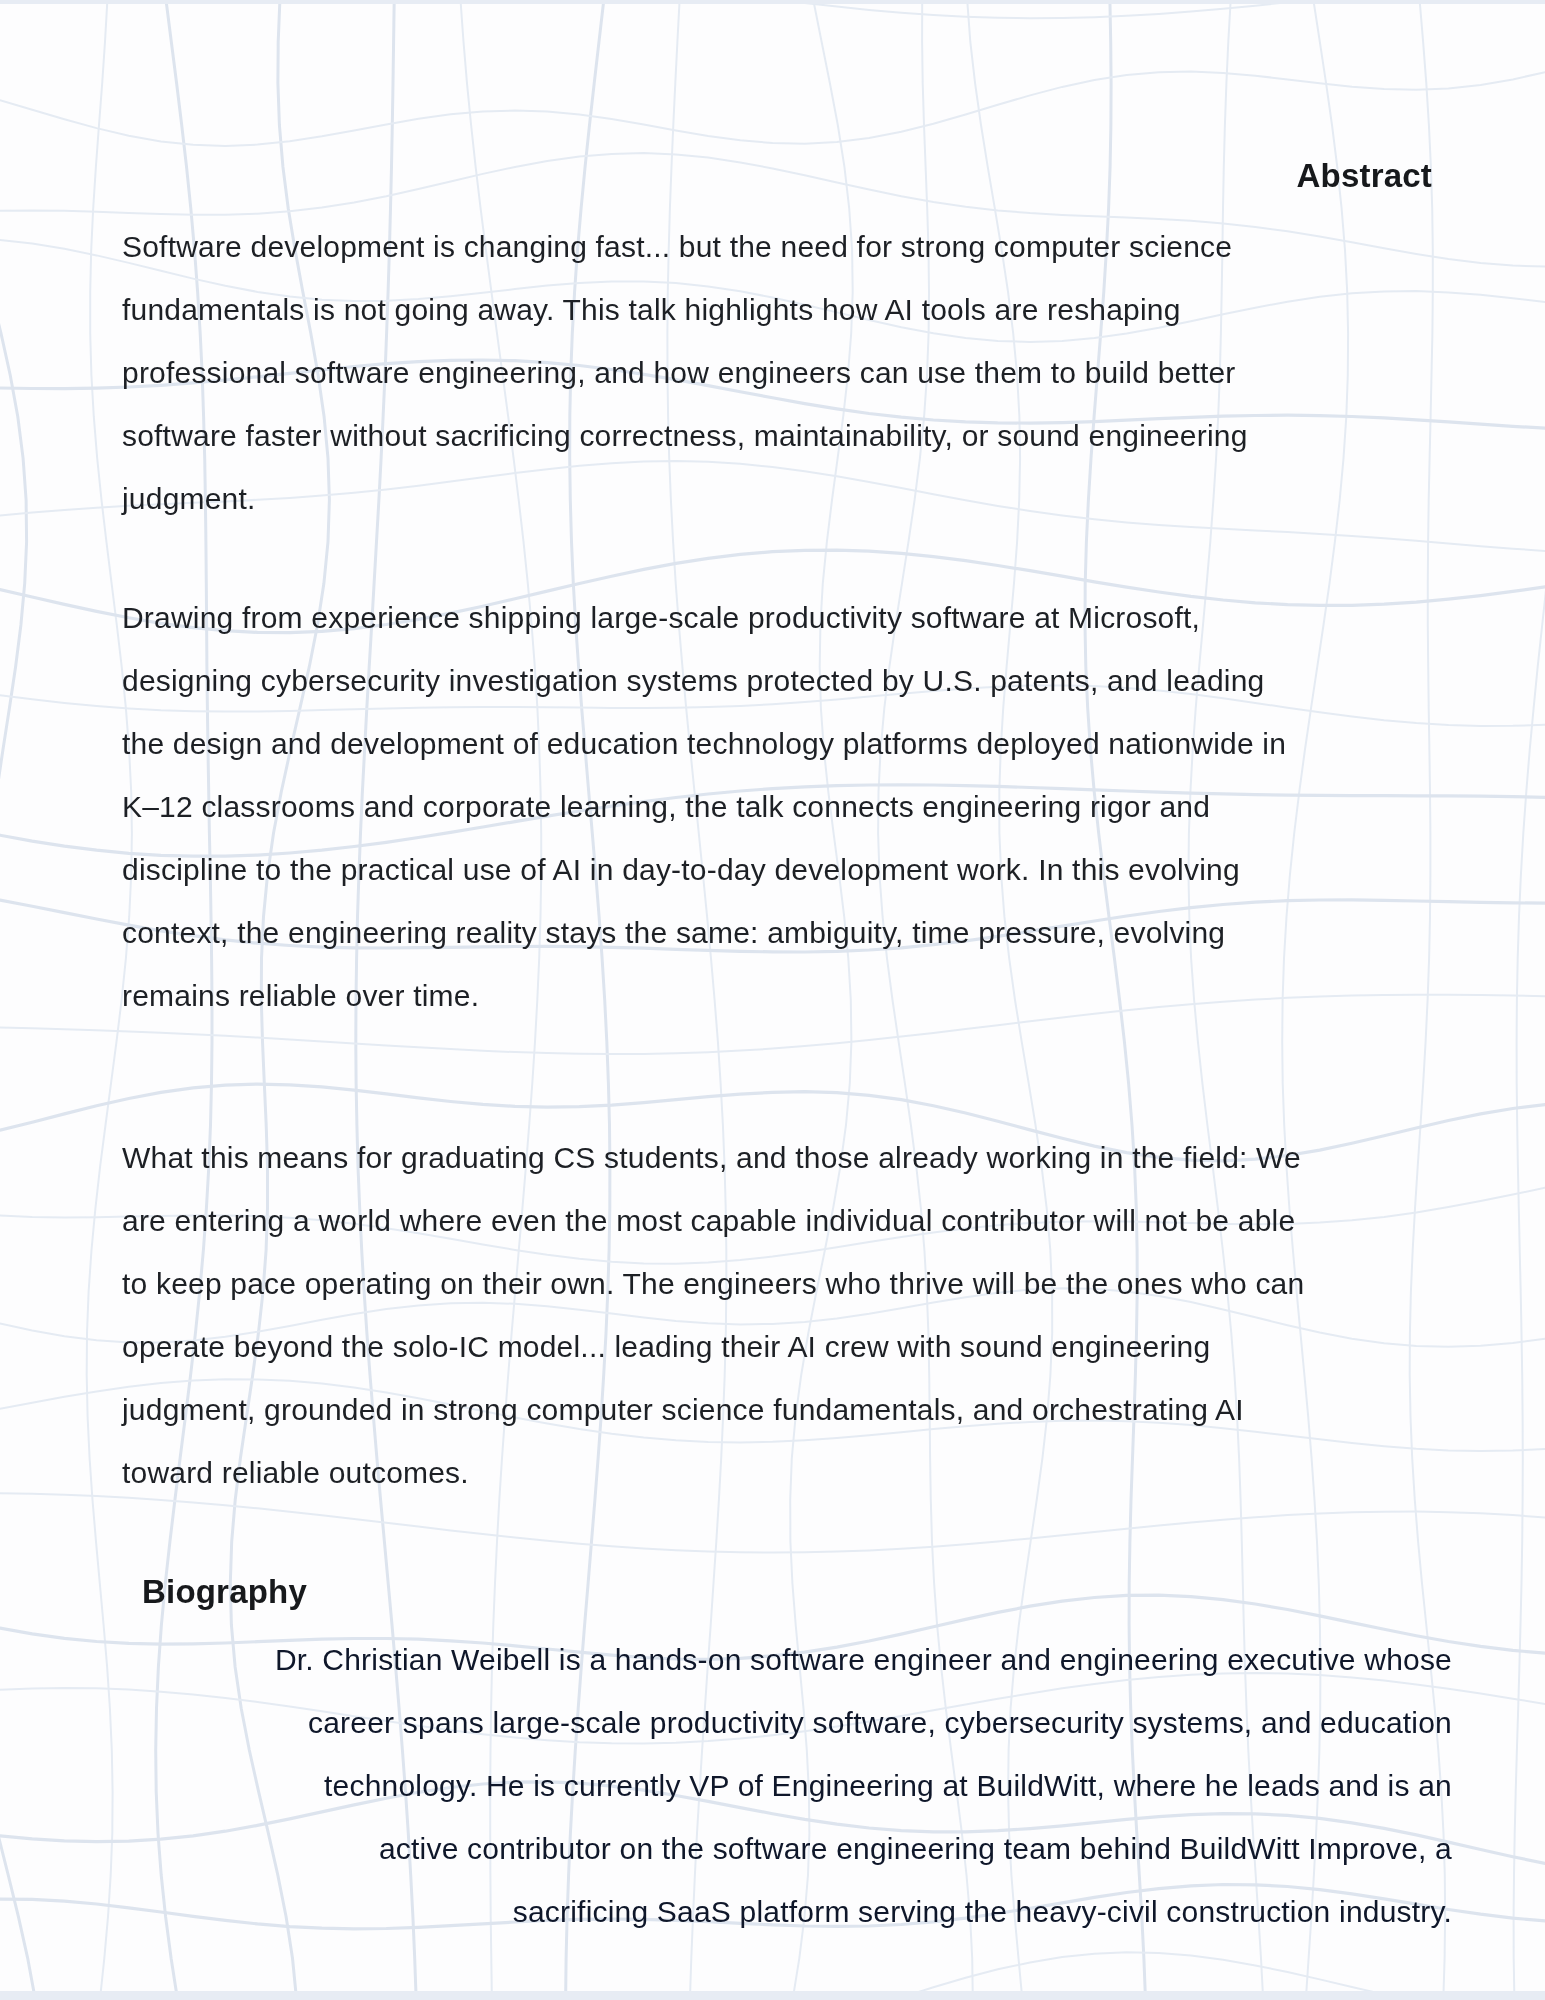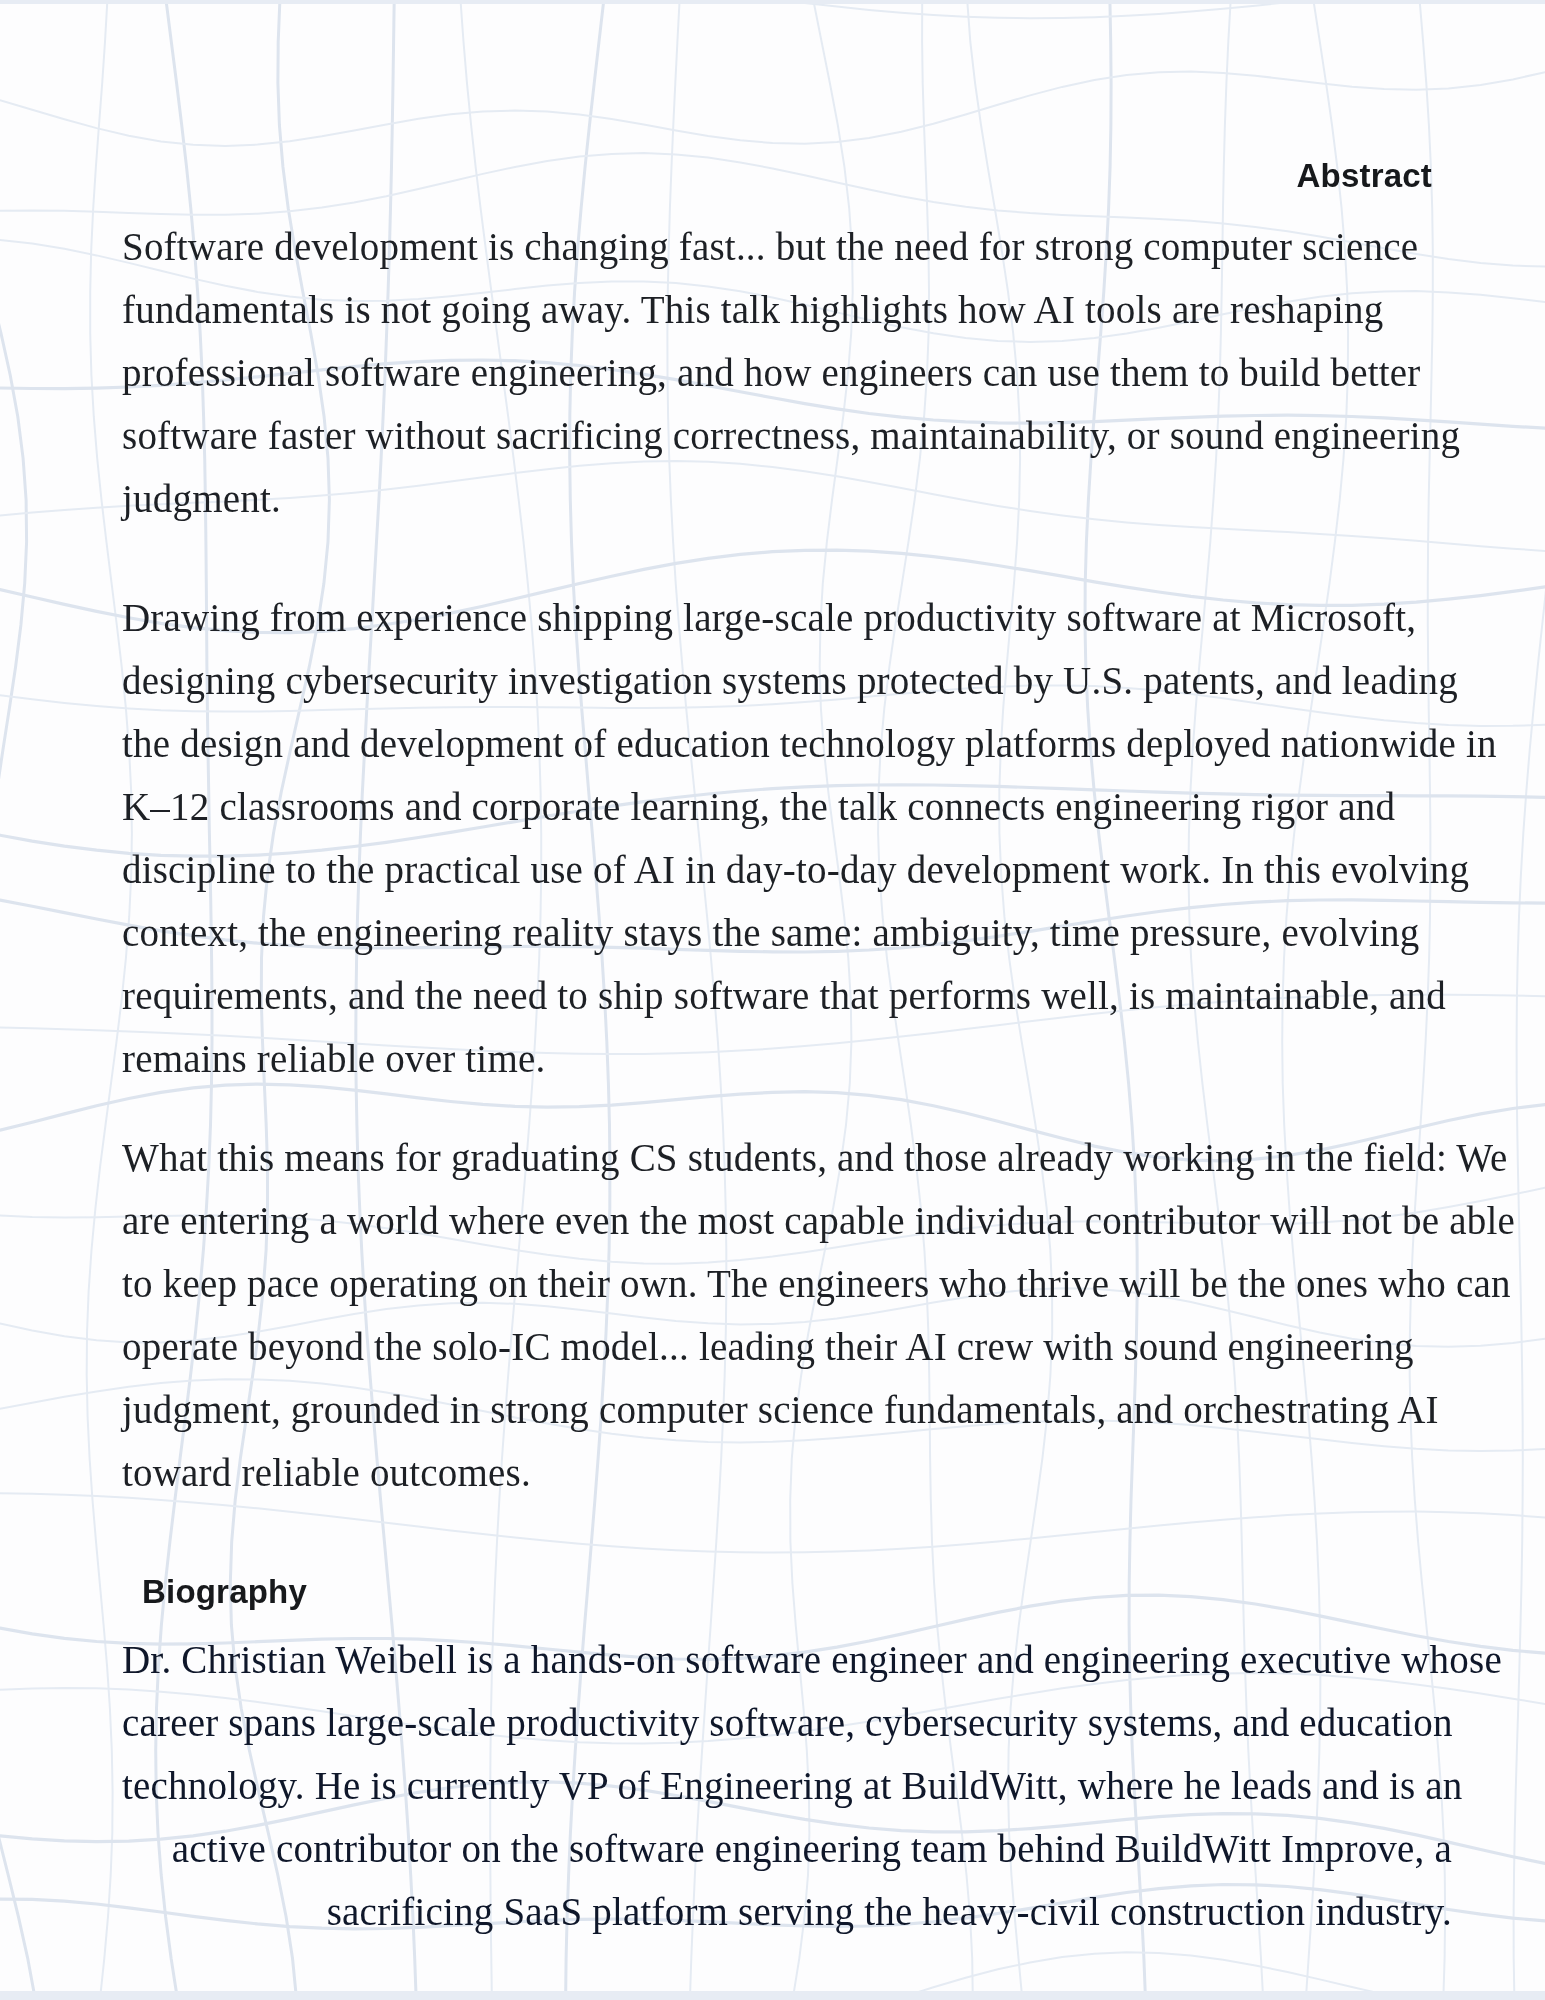--- a/index.html
+++ b/index.html
@@ -41,24 +41,23 @@
     margin:0;
     font-size:33px;
     font-weight:700;
     letter-spacing:0.2px;
     line-height:40px;
   }
   .para{
     position:absolute;
     left:122px;
     width:1330px;
-    font-size:39px;
+    font-size:30px;
     font-weight:400;
     letter-spacing:0.2px;
-    font-family:Liberation Serif, serif;
   }
   .para .line{
     line-height:63px;
     white-space:nowrap;
   }
   #abstract-heading{top:156px;text-align:right;}
   #abstract-p1{top:215px;}
   #abstract-p2{top:586px;}
   #abstract-p3{top:1126px;}
   #biography-heading{top:1572px;margin-left:20px;}
@@ -124,21 +123,20 @@
         <div class="line">judgment.</div>
       </div>
 
     <div class="para" id="abstract-p2" style="color: rgb(29, 32, 37);">
         <div class="line">Drawing from experience shipping large-scale productivity software at Microsoft,</div>
         <div class="line">designing cybersecurity investigation systems protected by U.S. patents, and leading</div>
         <div class="line">the design and development of education technology platforms deployed nationwide in</div>
         <div class="line">K–12 classrooms and corporate learning, the talk connects engineering rigor and</div>
         <div class="line">discipline to the practical use of AI in day-to-day development work. In this evolving</div>
         <div class="line">context, the engineering reality stays the same: ambiguity, time pressure, evolving</div>
-        <div class="line">requirements, and the need to ship software that performs well, is maintainable, and</div>
         <div class="line">remains reliable over time.</div>
       </div>
 
     <div class="para" id="abstract-p3" style="color: rgb(29, 32, 37);">
         <div class="line">What this means for graduating CS students, and those already working in the field: We</div>
         <div class="line">are entering a world where even the most capable individual contributor will not be able</div>
         <div class="line">to keep pace operating on their own. The engineers who thrive will be the ones who can</div>
         <div class="line">operate beyond the solo-IC model... leading their AI crew with sound engineering</div>
         <div class="line">judgment, grounded in strong computer science fundamentals, and orchestrating AI</div>
         <div class="line">toward reliable outcomes.</div>

